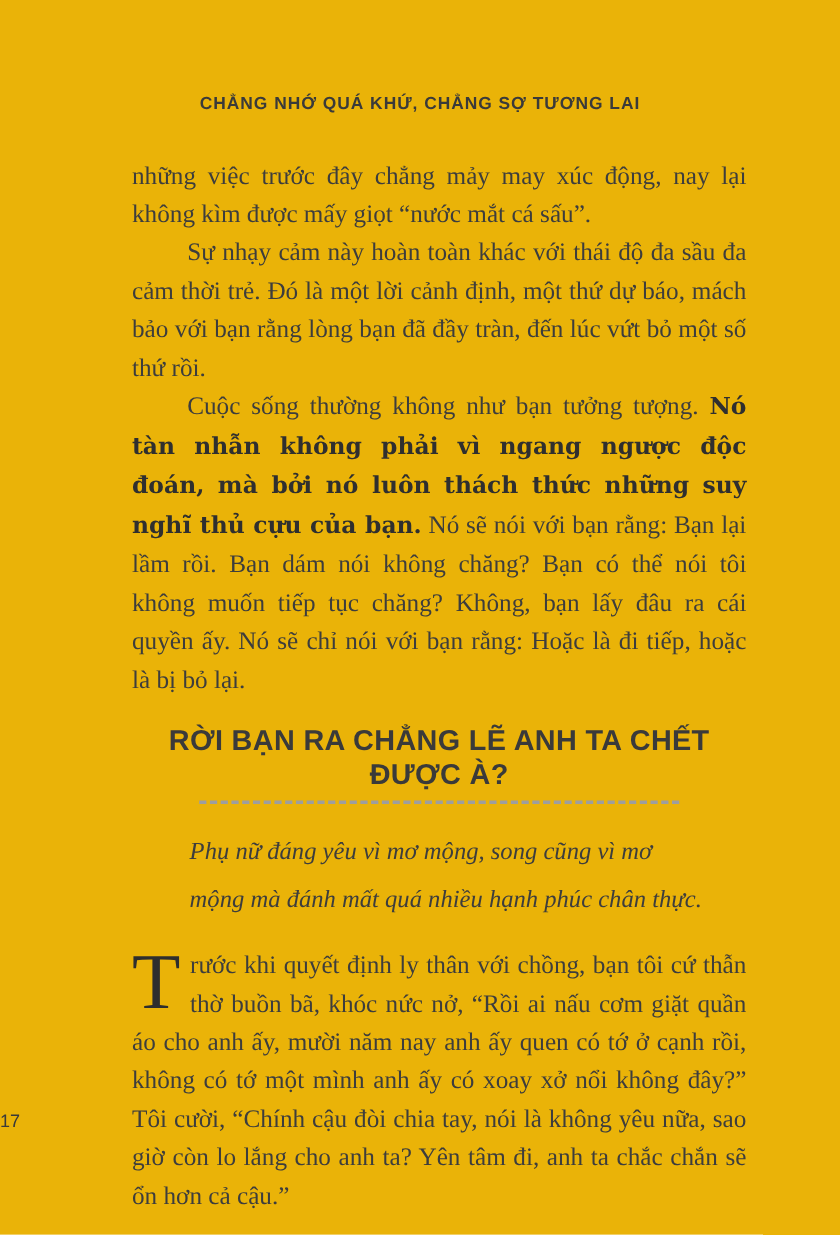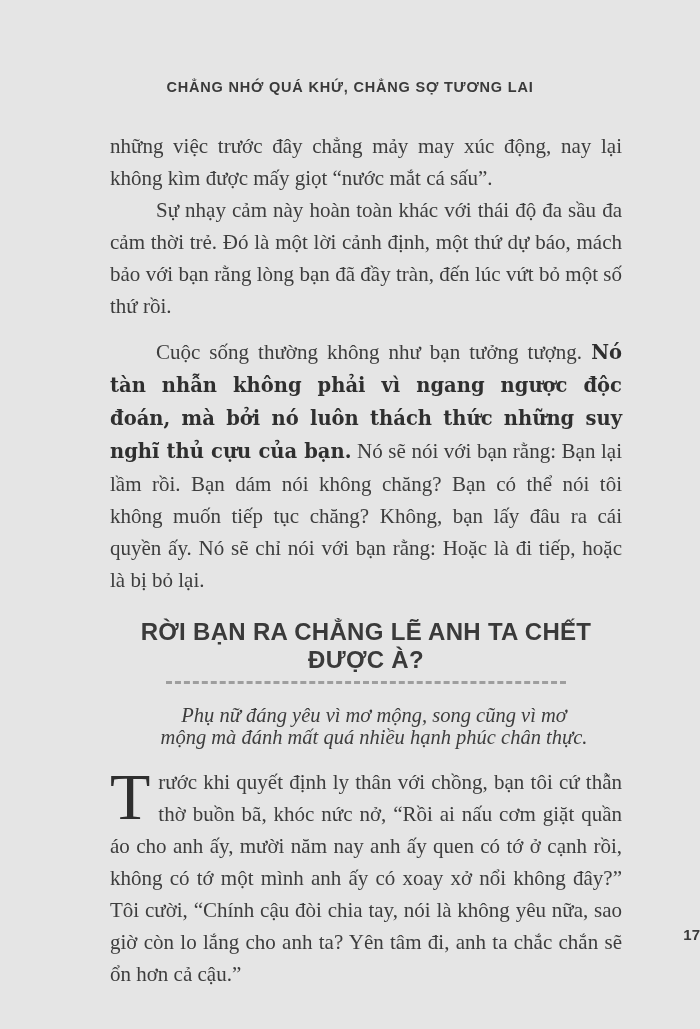--- a/index.html
+++ b/index.html
@@ -5,21 +5,21 @@
 <style>
   html, body {
     margin: 0;
     padding: 0;
     background: #ffffff;
   }
   .page {
     position: relative;
     width: 700px;
     height: 1029px;
-    background: #e5e5e5;
+    background: #eab308;
     overflow: hidden;
     font-family: "Liberation Serif", serif;
     color: #3d3d3d;
   }
   .running-header {
     position: absolute;
     top: 79px;
     left: 0;
     width: 100%;
     text-align: center;
@@ -36,21 +36,21 @@
     width: 512px;
   }
   .para {
     margin: 0;
     font-size: 21px;
     line-height: 32px;
     text-align: justify;
     color: #3d3d3d;
   }
   .indent { text-indent: 46px; }
-  .spaced { margin-top: 14px; }
+  .spaced { }
   .bold-run {
     font-family: "DejaVu Serif", serif;
     font-weight: 700;
     font-size: 19.5px;
     color: #2f2f2f;
   }
   .section-heading {
     margin: 22px 0 0 0;
     text-align: center;
     font-family: "Liberation Sans", sans-serif;
@@ -64,42 +64,42 @@
     height: 0;
     margin: 7px auto 0 auto;
     border: none;
     border-top: 3px dashed #9e9e9e;
   }
   .quote {
     margin: 20px 0 0 48px;
     width: 432px;
     font-style: italic;
     font-size: 20.5px;
-    line-height: 22px;
-    text-align: center;
+    line-height: 40px;
+    text-align: left;
     color: #3d3d3d;
   }
   .dropcap-para { margin-top: 18px; }
   .dropcap {
     float: left;
     font-size: 66px;
     line-height: 54px;
     padding: 4px 8px 0 0;
     color: #2e2e2e;
     font-family: "Liberation Serif", serif;
   }
   .page-number {
     position: absolute;
     top: 926px;
     left: 0;
     width: 100%;
-    text-align: right;
+    text-align: left;
     font-family: "Liberation Sans", sans-serif;
     font-size: 15px;
-    font-weight: 700;
+    font-weight: 400;
     color: #3a3a3a;
   }
 </style>
 </head>
 <body>
 
 <div class="page">
 
   <header class="running-header">CHẲNG NHỚ QUÁ KHỨ, CHẲNG SỢ TƯƠNG LAI</header>
 

